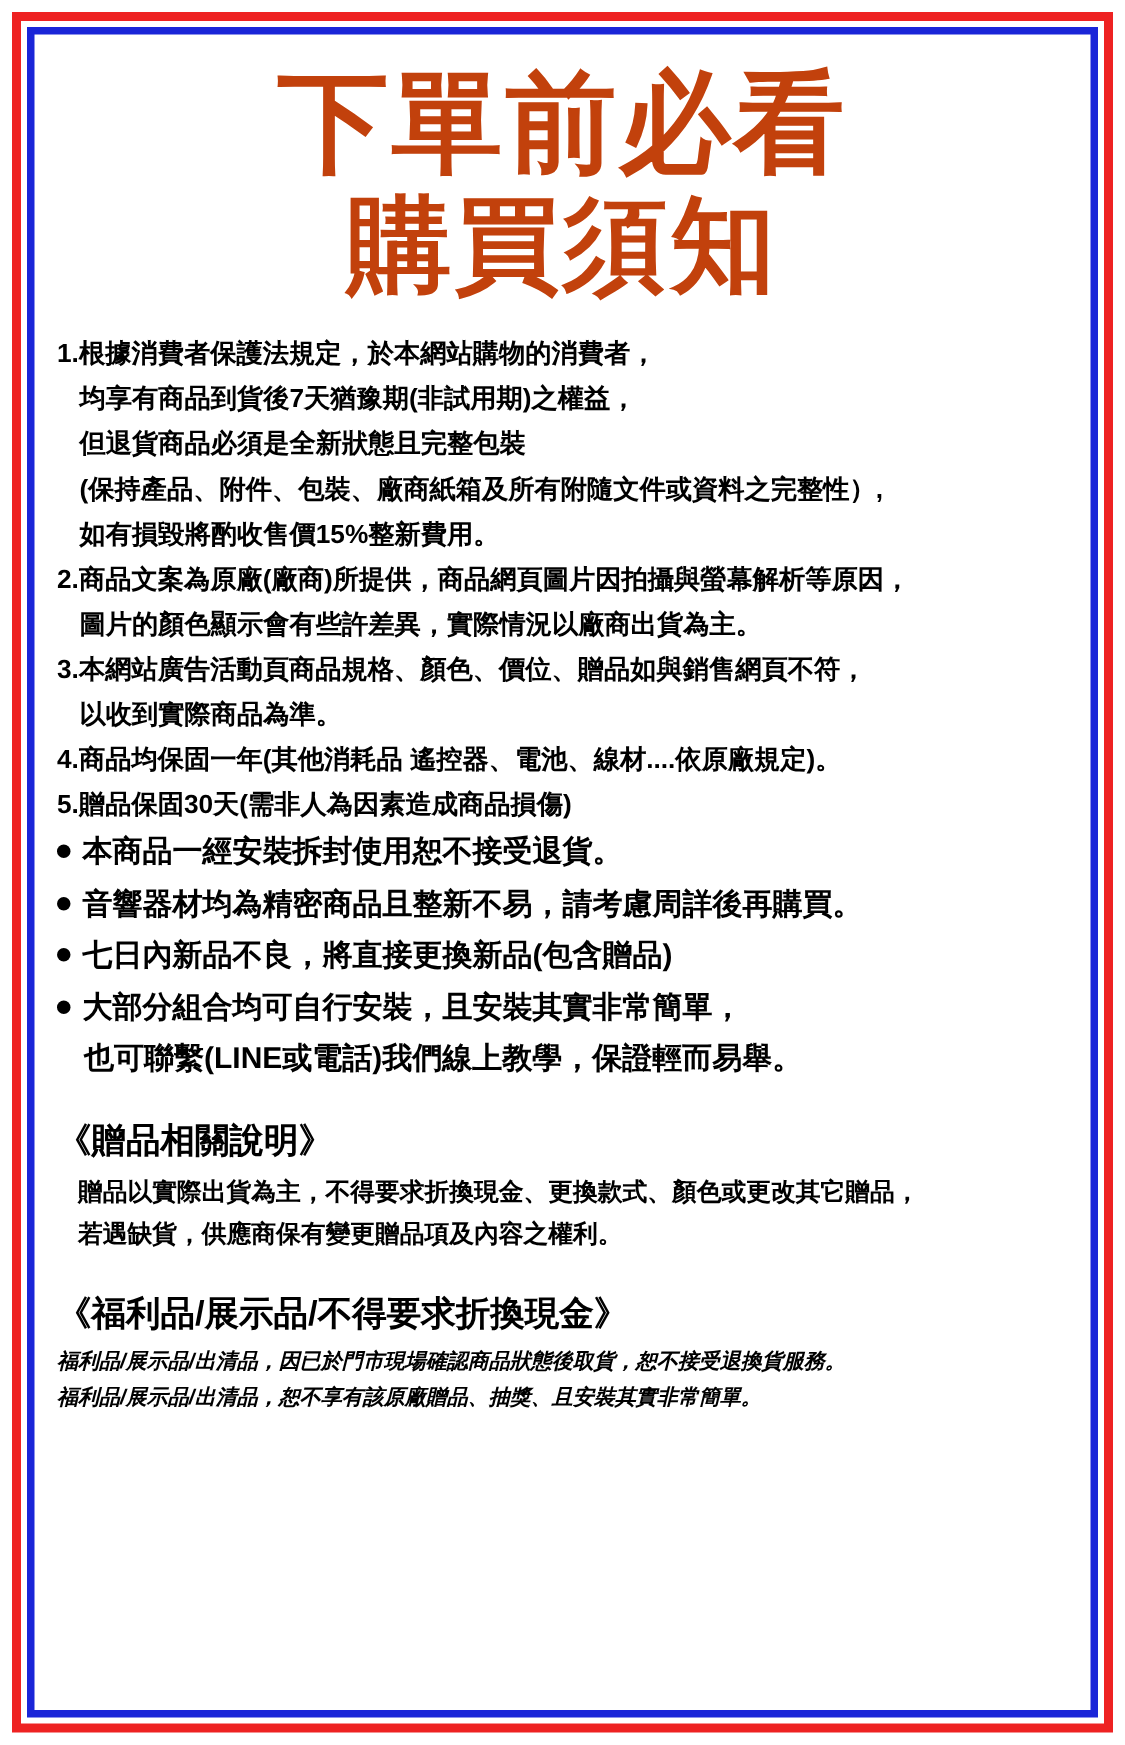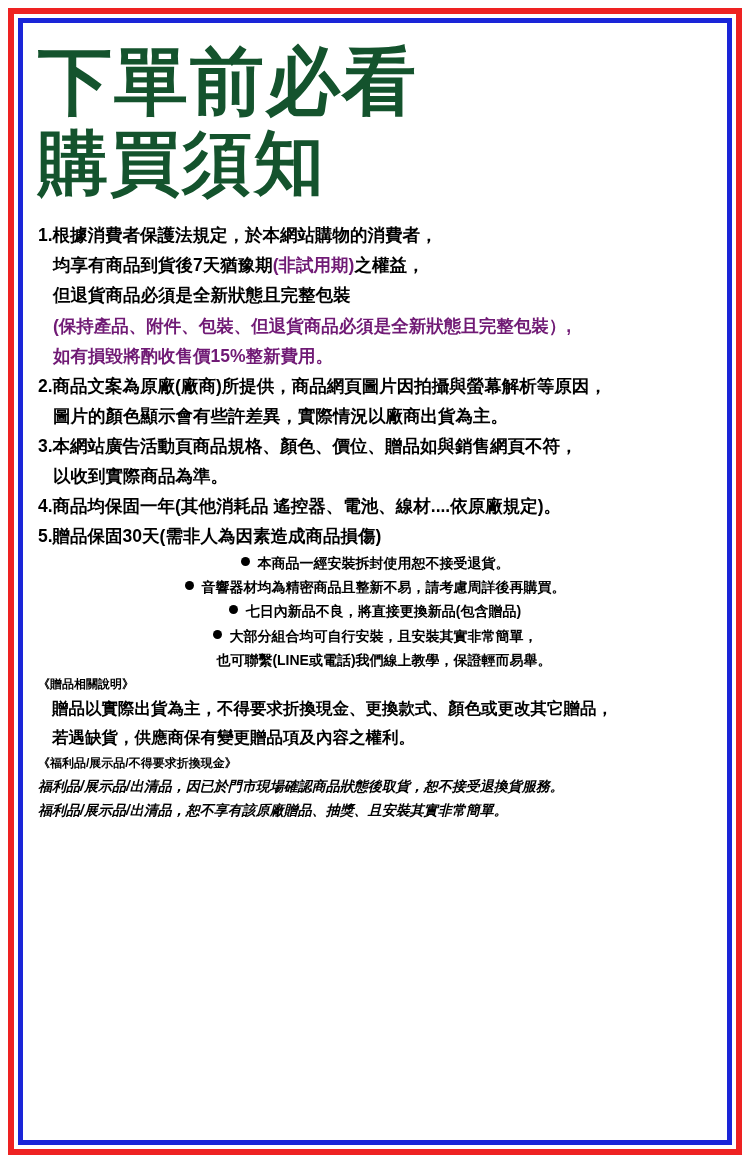--- a/index.html
+++ b/index.html
@@ -43,21 +43,22 @@
     position: absolute;
     left: 24px;
     top: 24px;
     right: 24px;
     bottom: 24px;
     box-sizing: border-box;
     padding: 10px 14px 8px 14px;
     overflow: hidden;
   }
   .title-block {
-    color: #14532d;
+    text-align: center;
+    color: #c2410c;
     font-weight: bold;
     letter-spacing: 2px;
   }
   .title-line1 {
     font-size: 74px;
     line-height: 1.08;
     margin-top: 8px;
     white-space: nowrap;
   }
   .title-line2 {
@@ -75,39 +76,38 @@
     font-weight: bold;
   }
   .item {
     display: block;
     white-space: nowrap;
   }
   .indent1 { padding-left: 15px; }
   .indent2 { padding-left: 18px; }
   .bullet-item {
     white-space: nowrap;
-    font-size: 14px;
-    text-align: center;
+    font-size: 20px;
   }
   .bullet-dot {
     display: inline-block;
     width: 9px;
     height: 9px;
     background: #000;
     border-radius: 50%;
     margin-right: 8px;
     vertical-align: 2px;
   }
   .red {
-    color: #701a75;
+    color: #000000;
   }
   .section-head {
     white-space: nowrap;
-    font-size: 12px;
-    margin-top: 2px;
+    font-size: 23px;
+    margin-top: 18px;
   }
   .small-line {
     white-space: nowrap;
     font-size: 16.5px;
     padding-left: 14px;
   }
   .tight-line {
     white-space: nowrap;
     font-size: 14px;
     font-style: italic;
@@ -125,21 +125,21 @@
     <div class="title-block">
       <div class="title-line1">下單前必看</div>
       <div class="title-line2">購買須知</div>
     </div>
 
     <div class="body-list">
 
       <div class="item">1.根據消費者保護法規定，於本網站購物的消費者，</div>
       <div class="item indent1"><span>均享有商品到貨後7天猶豫期</span><span class="red">(非試用期)</span><span>之權益，</span></div>
       <div class="item indent1">但退貨商品必須是全新狀態且完整包裝</div>
-      <div class="item indent1 red">(保持產品、附件、包裝、但退貨商品必須是全新狀態且完整包裝）,</div>
+      <div class="item indent1 red">(保持產品、附件、包裝、廠商紙箱及所有附隨文件或資料之完整性）,</div>
       <div class="item indent1 red">如有損毀將酌收售價15%整新費用。</div>
 
       <div class="item">2.商品文案為原廠(廠商)所提供，商品網頁圖片因拍攝與螢幕解析等原因，</div>
       <div class="item indent1">圖片的顏色顯示會有些許差異，實際情況以廠商出貨為主。</div>
 
       <div class="item">3.本網站廣告活動頁商品規格、顏色、價位、贈品如與銷售網頁不符，</div>
       <div class="item indent1">以收到實際商品為準。</div>
 
       <div class="item">4.商品均保固一年(其他消耗品 遙控器、電池、線材....依原廠規定)。</div>
       <div class="item">5.贈品保固30天(需非人為因素造成商品損傷)</div>

